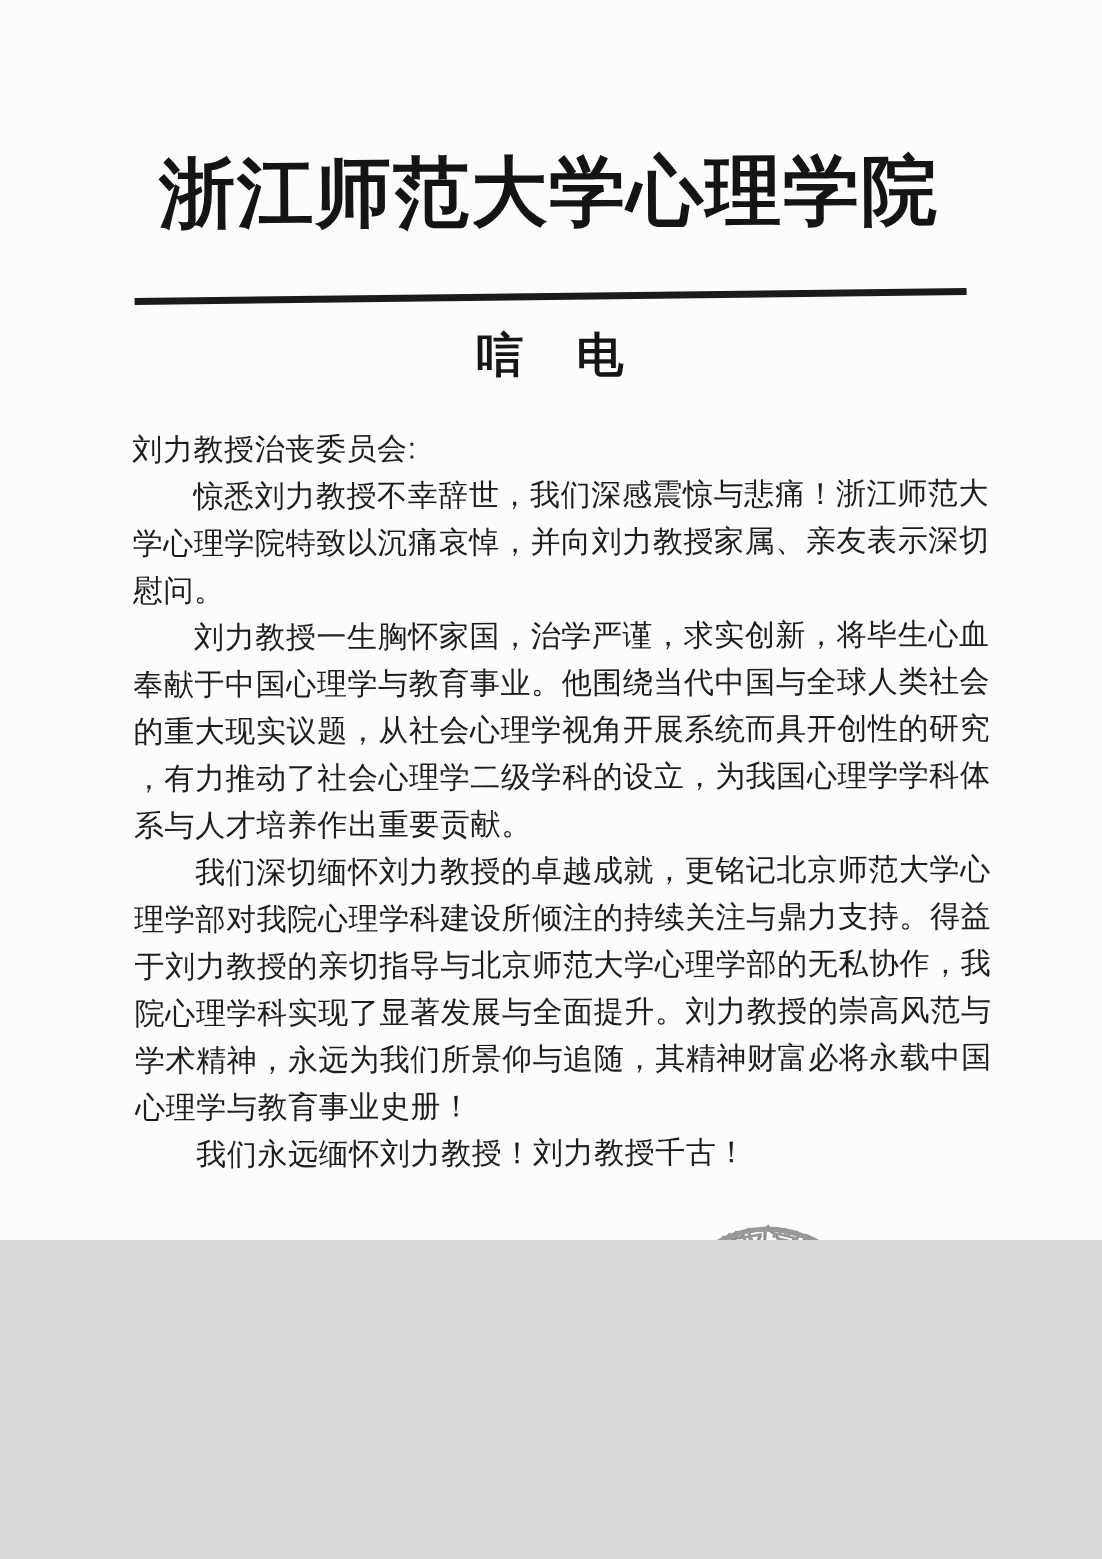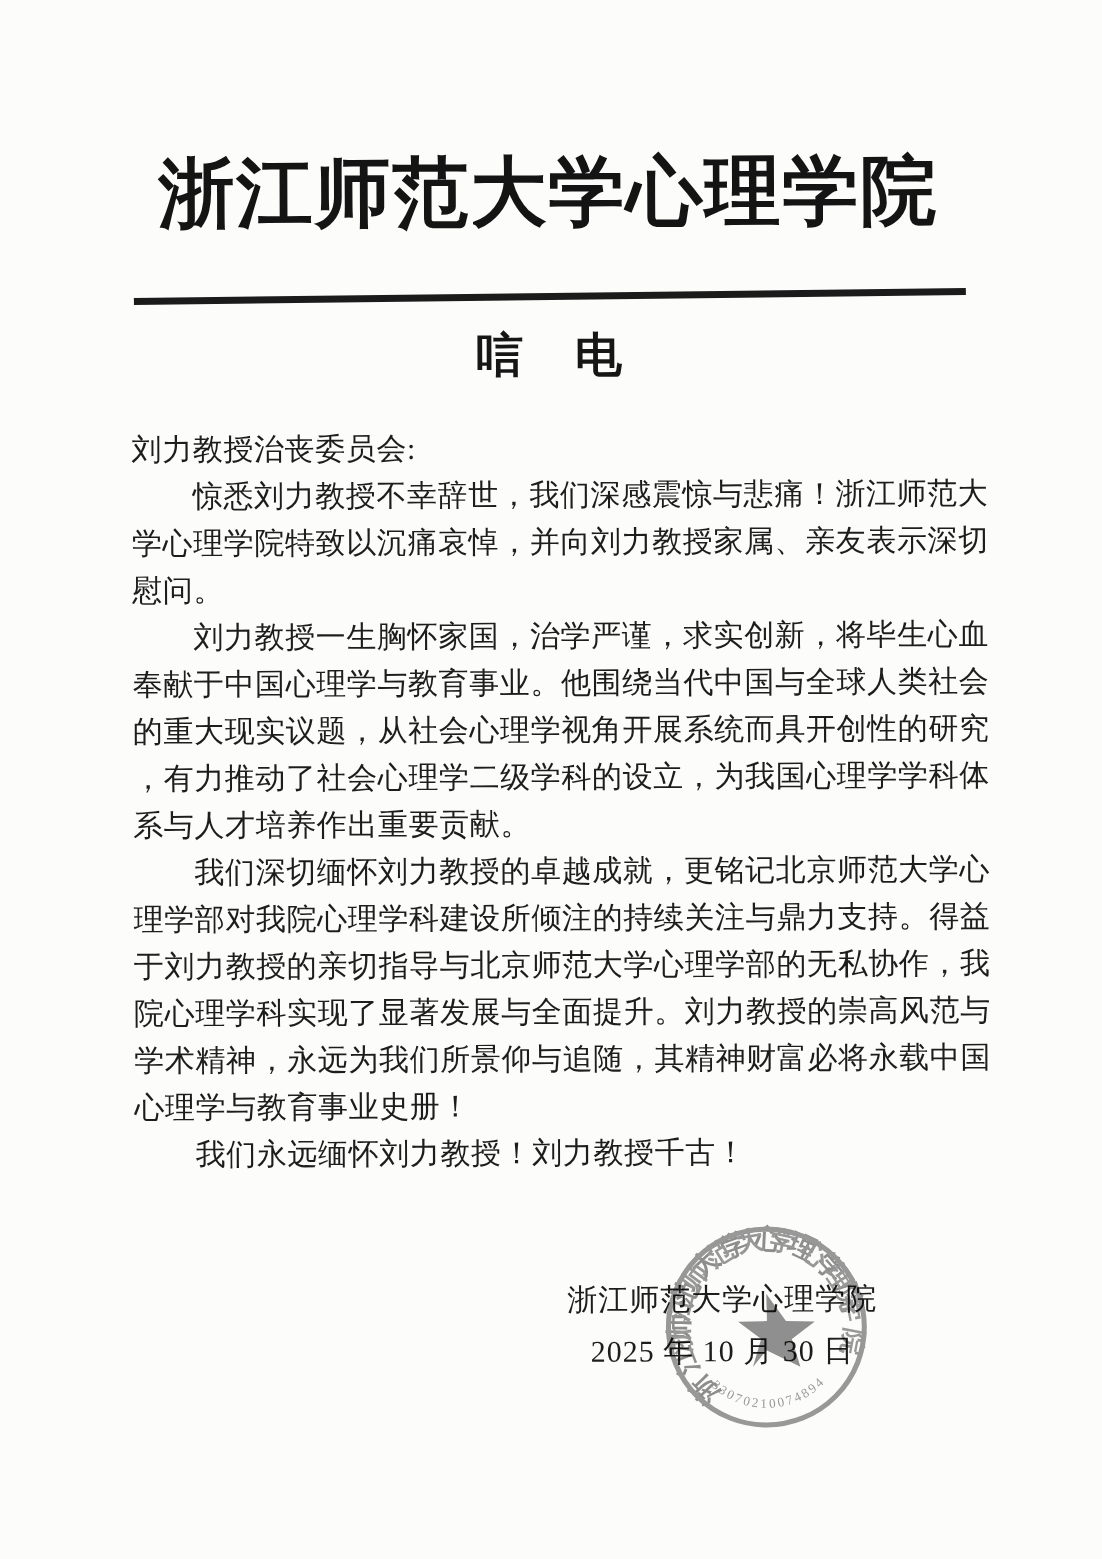--- a/index.html
+++ b/index.html
@@ -1,19 +1,19 @@
 <!DOCTYPE html>
 <html><head>
 <meta charset="utf-8">
 <style>
   html,body{margin:0;padding:0;background:#d9d9d9;}
   .page{
-    position:relative;width:1102px;height:1559px;margin:0 auto;
+    position:relative;width:1102px;height:1240px;margin:0 auto;
     background:#fcfcfa;overflow:hidden;
-    font-family:Liberation Serif, serif;
+    font-family:Liberation Sans, sans-serif;
     color:#1d1d1d;
   }
   .tilt{position:absolute;inset:0;transform:rotate(-0.25deg);}
   .header-title{
     position:absolute;top:142px;left:0;width:100%;
     text-align:center;font-size:76px;font-weight:bold;
     letter-spacing:2px;color:#141414;white-space:nowrap;
   }
   .rule{
     position:absolute;top:293px;left:136px;width:832px;height:7px;

